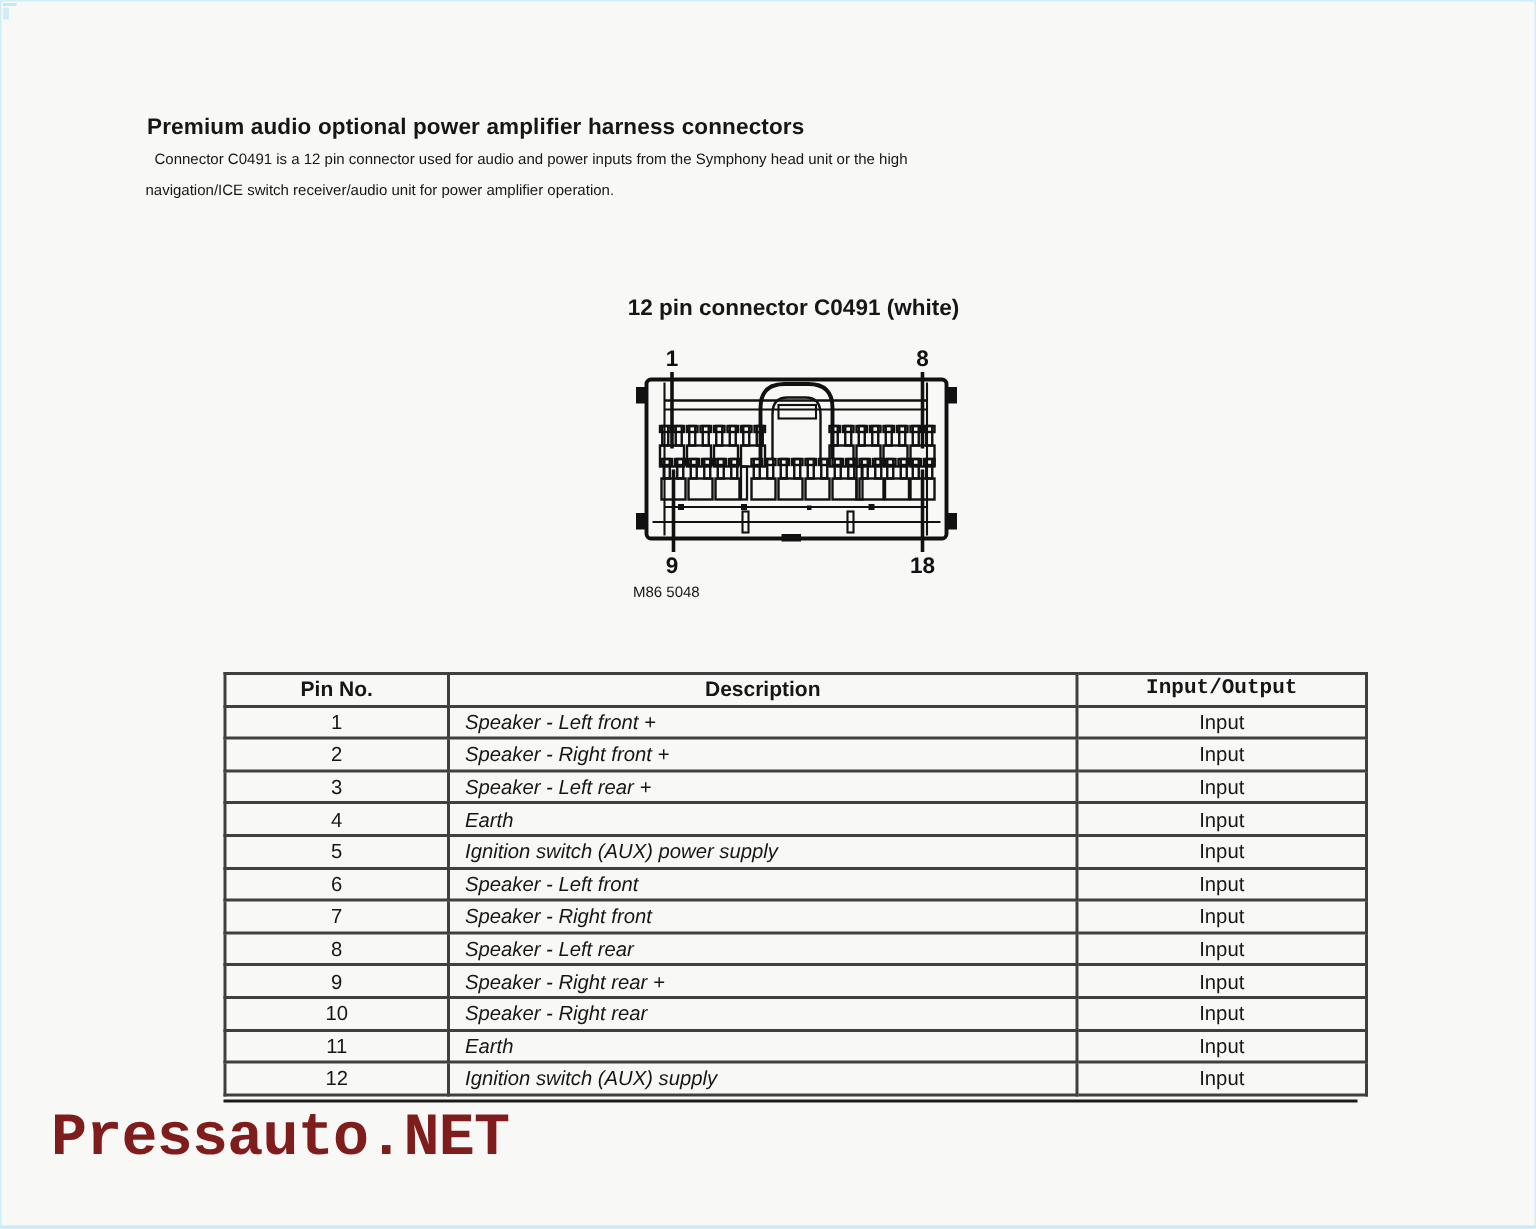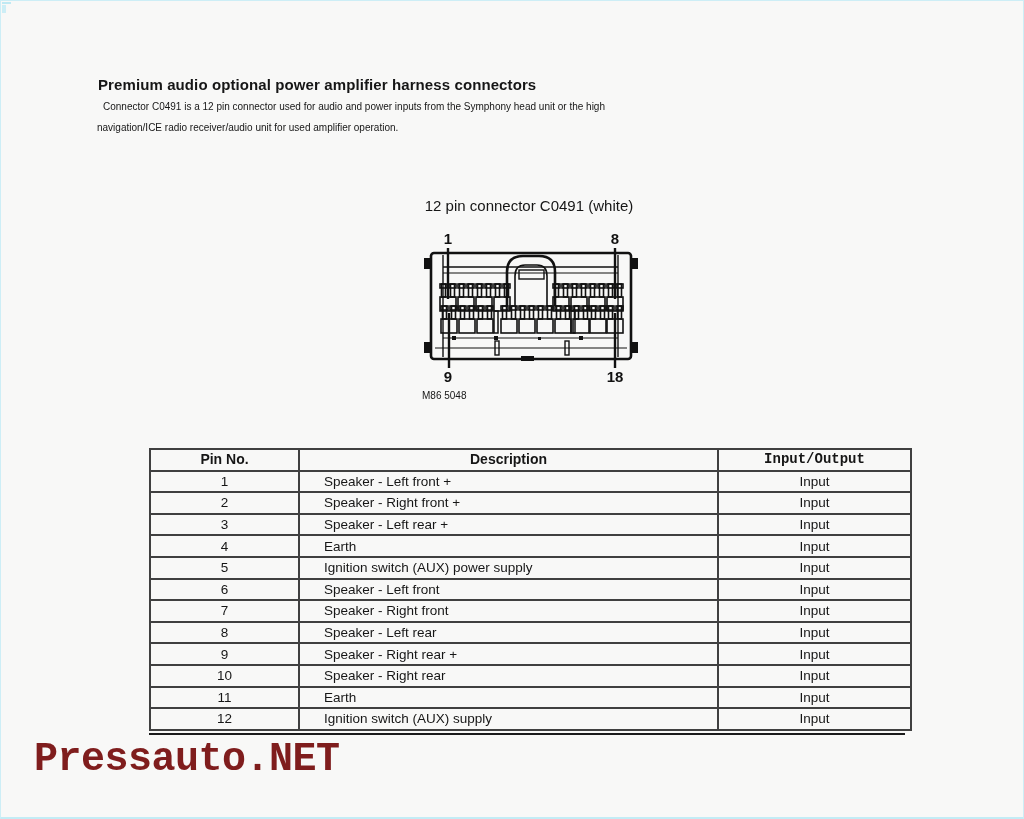--- a/index.html
+++ b/index.html
@@ -24,41 +24,41 @@
     font-size:15px;font-weight:bold;
     letter-spacing:.1px;white-space:nowrap;
   }
   .body-text{
     position:absolute;left:96px;top:95px;
     font-size:10px;line-height:21px;white-space:nowrap;
   }
   .body-text .line1{padding-left:6px;}
   .diagram-title{
     position:absolute;left:378px;top:196px;width:300px;
-    text-align:center;font-size:15px;font-weight:normal;white-space:nowrap;
+    text-align:center;font-size:15px;font-weight:bold;white-space:nowrap;
   }
   .connector-svg{position:absolute;left:418px;top:226px;}
   .diagram-caption{
     position:absolute;left:421px;top:389px;
     font-size:10px;
   }
   table.pin-table{
     position:absolute;left:148px;top:447px;width:756px;
     border-collapse:collapse;table-layout:fixed;
     font-size:13.5px;color:#161616;
   }
   .pin-table th,.pin-table td{
     border:2px solid #404040;
     height:19.6px;padding:0;line-height:15px;
     text-align:center;vertical-align:middle;
     font-weight:normal;
     overflow:hidden;white-space:nowrap;
   }
   .pin-table th{font-weight:bold;font-size:14px;}
-  .pin-table td.col-desc{text-align:left;padding-left:24px;}
+  .pin-table td.col-desc{text-align:left;padding-left:10px;font-style:italic;}
   .col-w-pin{width:147px;}
   .col-w-desc{width:417px;}
   .col-w-io{width:191px;font-family:Liberation Mono, monospace;}
   .table-underline{
     position:absolute;left:148px;top:732px;width:756px;height:2px;
     background:#1b1b1b;
   }
   .watermark{
     position:absolute;left:33px;top:736px;
     font-size:40px;font-weight:bold;letter-spacing:-0.5px;
@@ -70,21 +70,21 @@
 <body>
 
 <div class="page">
 
   <div class="corner-artifact"></div>
 
   <div class="heading">Premium audio optional power amplifier harness connectors</div>
 
   <div class="body-text">
     <div class="line1">Connector C0491 is a 12 pin connector used for audio and power inputs from the Symphony head unit or the high</div>
-    <div class="line2">navigation/ICE radio receiver/audio unit for used amplifier operation.</div>
+    <div class="line2">navigation/ICE switch receiver/audio unit for power amplifier operation.</div>
   </div>
 
   <div class="diagram-title">12 pin connector C0491 (white)</div>
 
   <svg class="connector-svg" width="222" height="158" viewBox="0 0 222 158">
     <defs>
       <g id="term" class="svg-line" stroke-width="1.6">
         <rect x="-8" y="13" width="16" height="14"></rect>
         <rect x="-6.5" y="0" width="4" height="13"></rect>
         <rect x="2.5" y="0" width="4" height="13"></rect>

